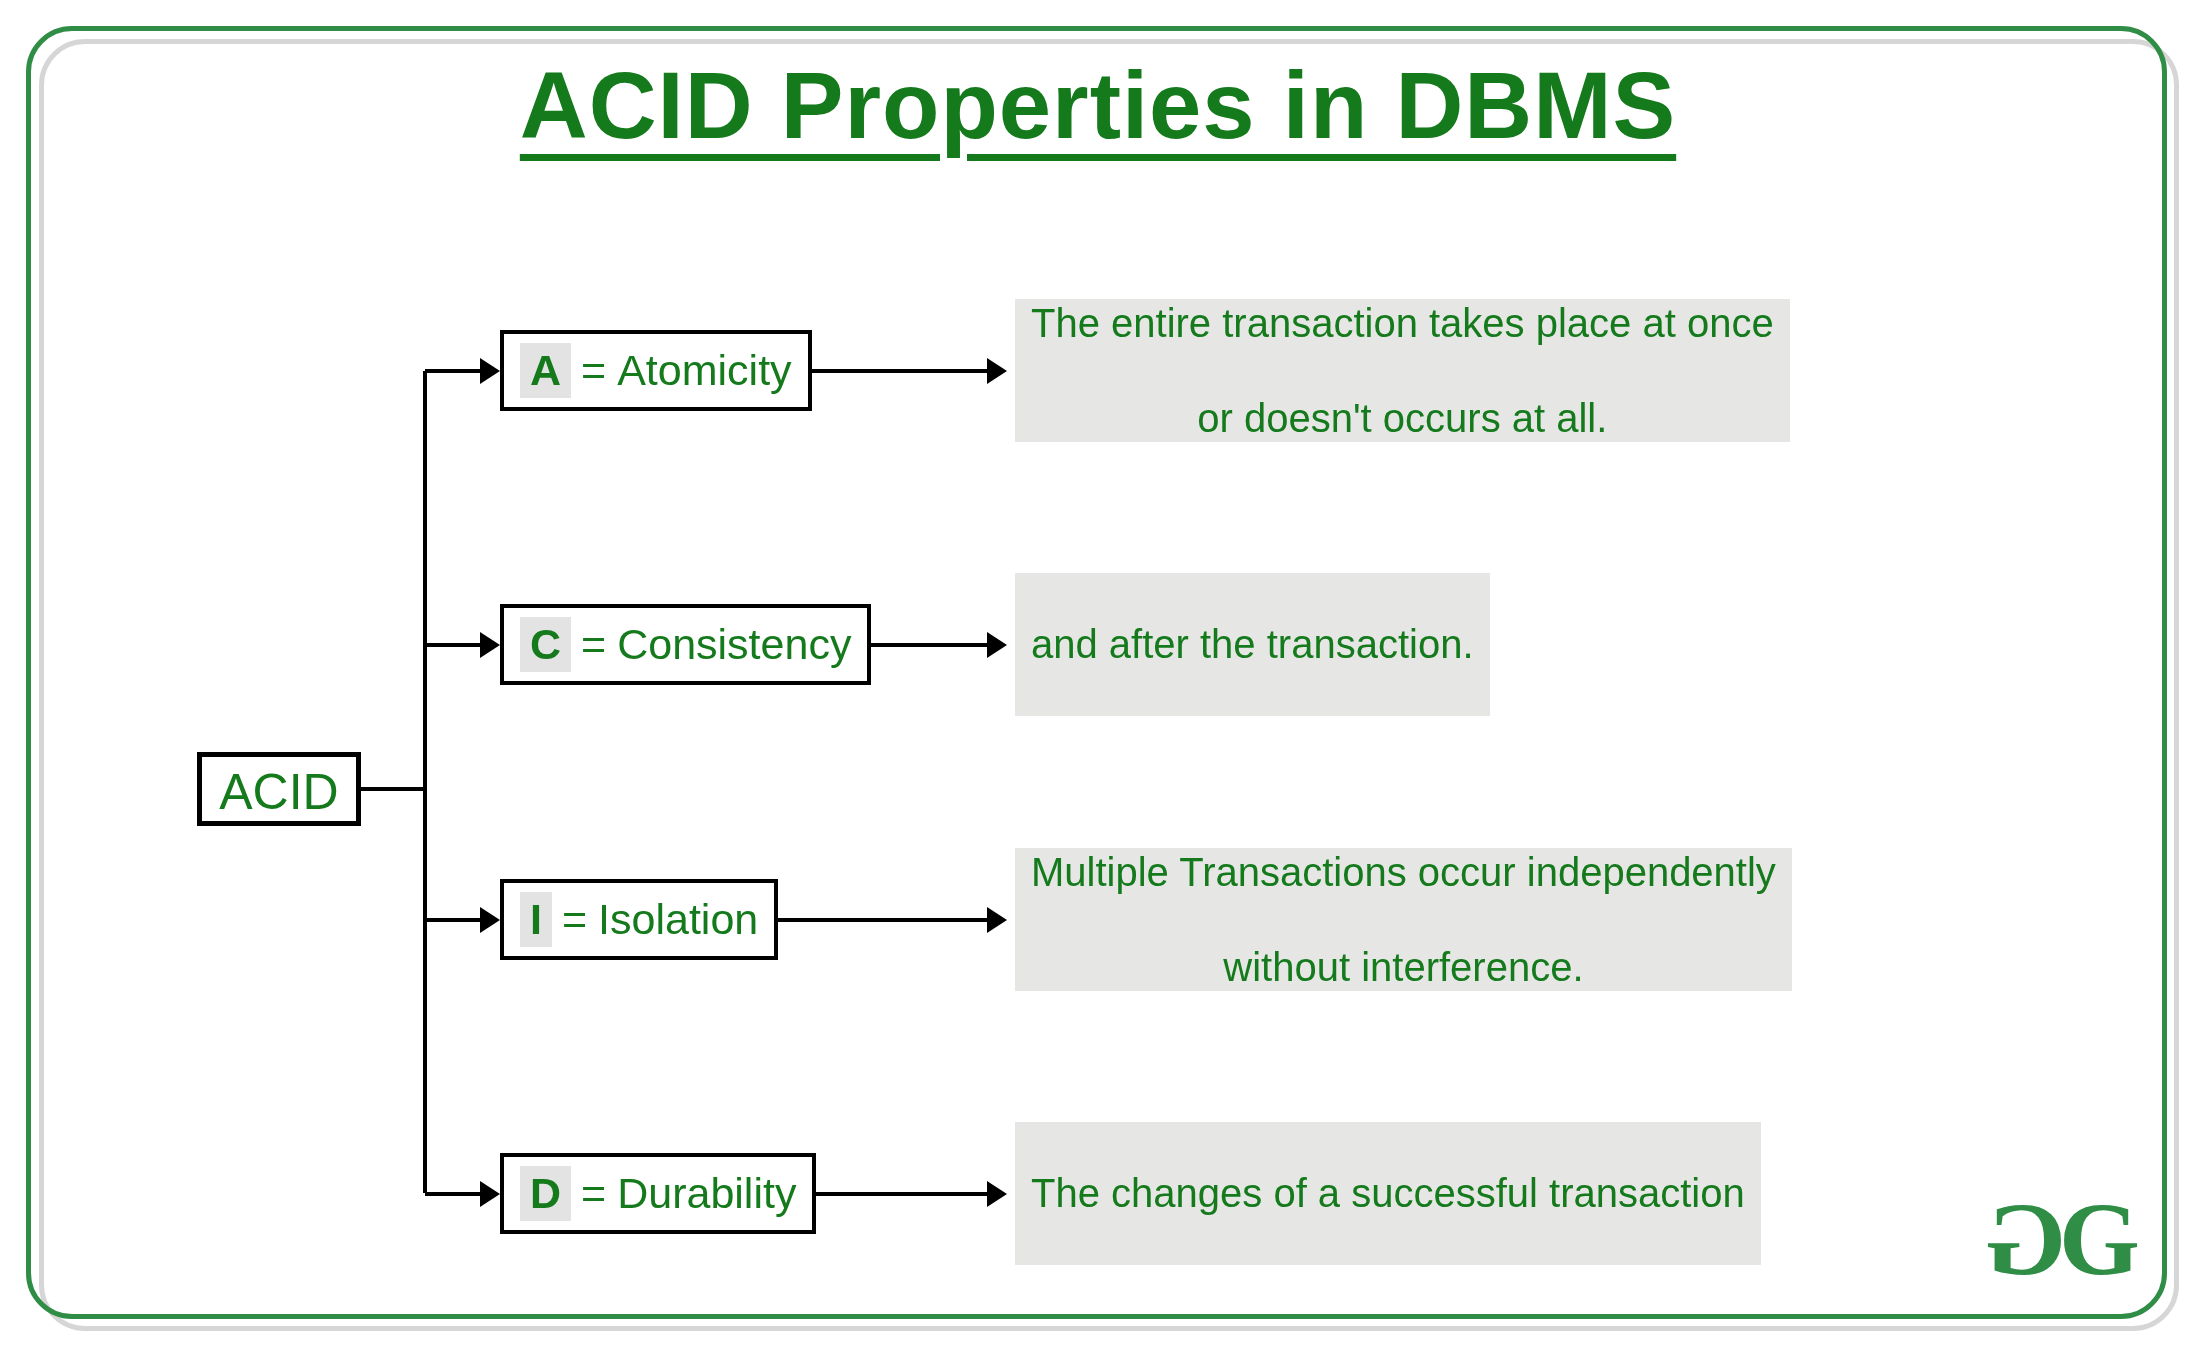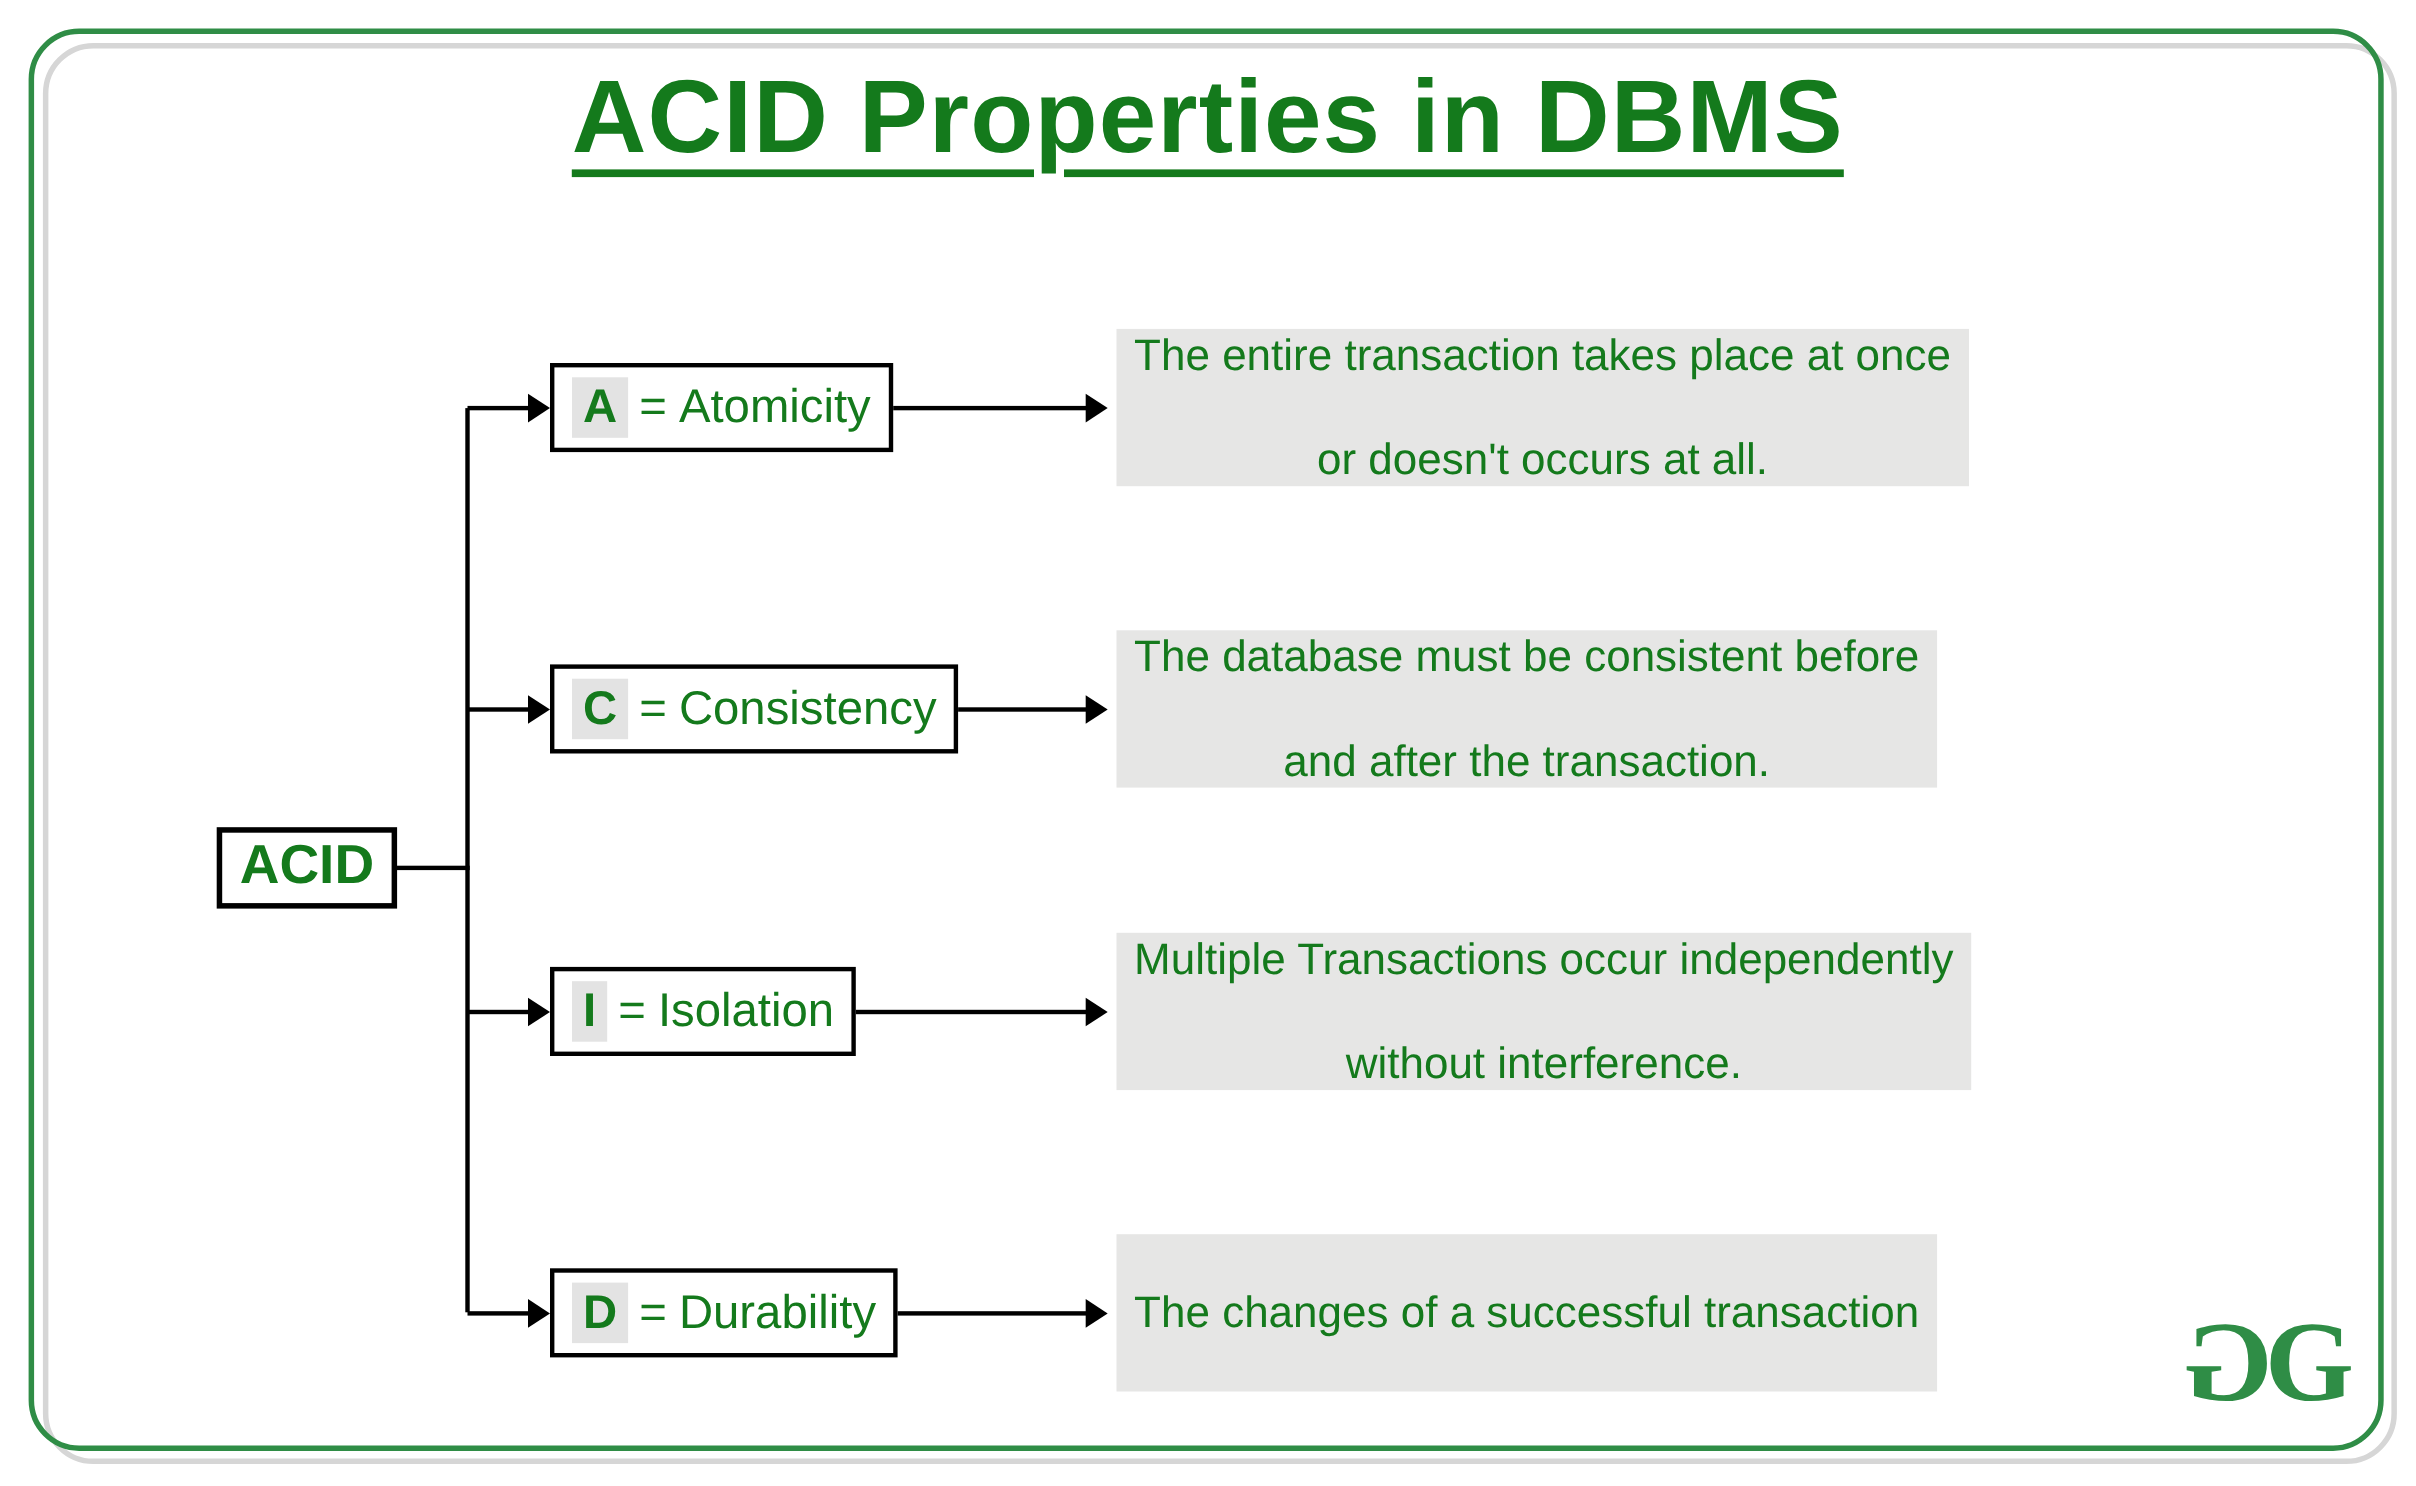--- a/index.html
+++ b/index.html
@@ -40,22 +40,22 @@
     text-decoration-thickness:7px;
     text-underline-offset:16px;
     letter-spacing:1px;
   }
   
   .acid-box{
     position:absolute;left:197px;top:752px;
     width:164px;height:74px;
     border:5px solid var(--line-black);
     background:#ffffff;
-    display:flex;align-items:flex-start;justify-content:center;
-    font-size:50px;font-weight:bold;color:var(--text-green);
+    display:flex;align-items:flex-end;justify-content:center;
+    font-size:50px;font-weight:normal;color:var(--text-green);
   }
   .acid-connector{
     position:absolute;left:360px;top:787px;width:67px;height:4px;
     background:var(--line-black);
   }
   .trunk{
     position:absolute;left:423px;top:371px;width:4px;height:822px;
     background:var(--line-black);
   }
   
@@ -166,21 +166,20 @@
     <div class="left-group">
       <div class="arrow"></div>
       <div class="prop-box">
         <span class="prop-letter">C</span>
         <span class="prop-eq">=</span>
         <span class="prop-name">Consistency</span>
       </div>
       <div class="arrow grow"></div>
     </div>
     <div class="desc">
-      <div>The database must be consistent before</div>
       <div>and after the transaction.</div>
     </div>
   </div>
 
   <div class="row">
     <div class="left-group">
       <div class="arrow"></div>
       <div class="prop-box">
         <span class="prop-letter">I</span>
         <span class="prop-eq">=</span>

